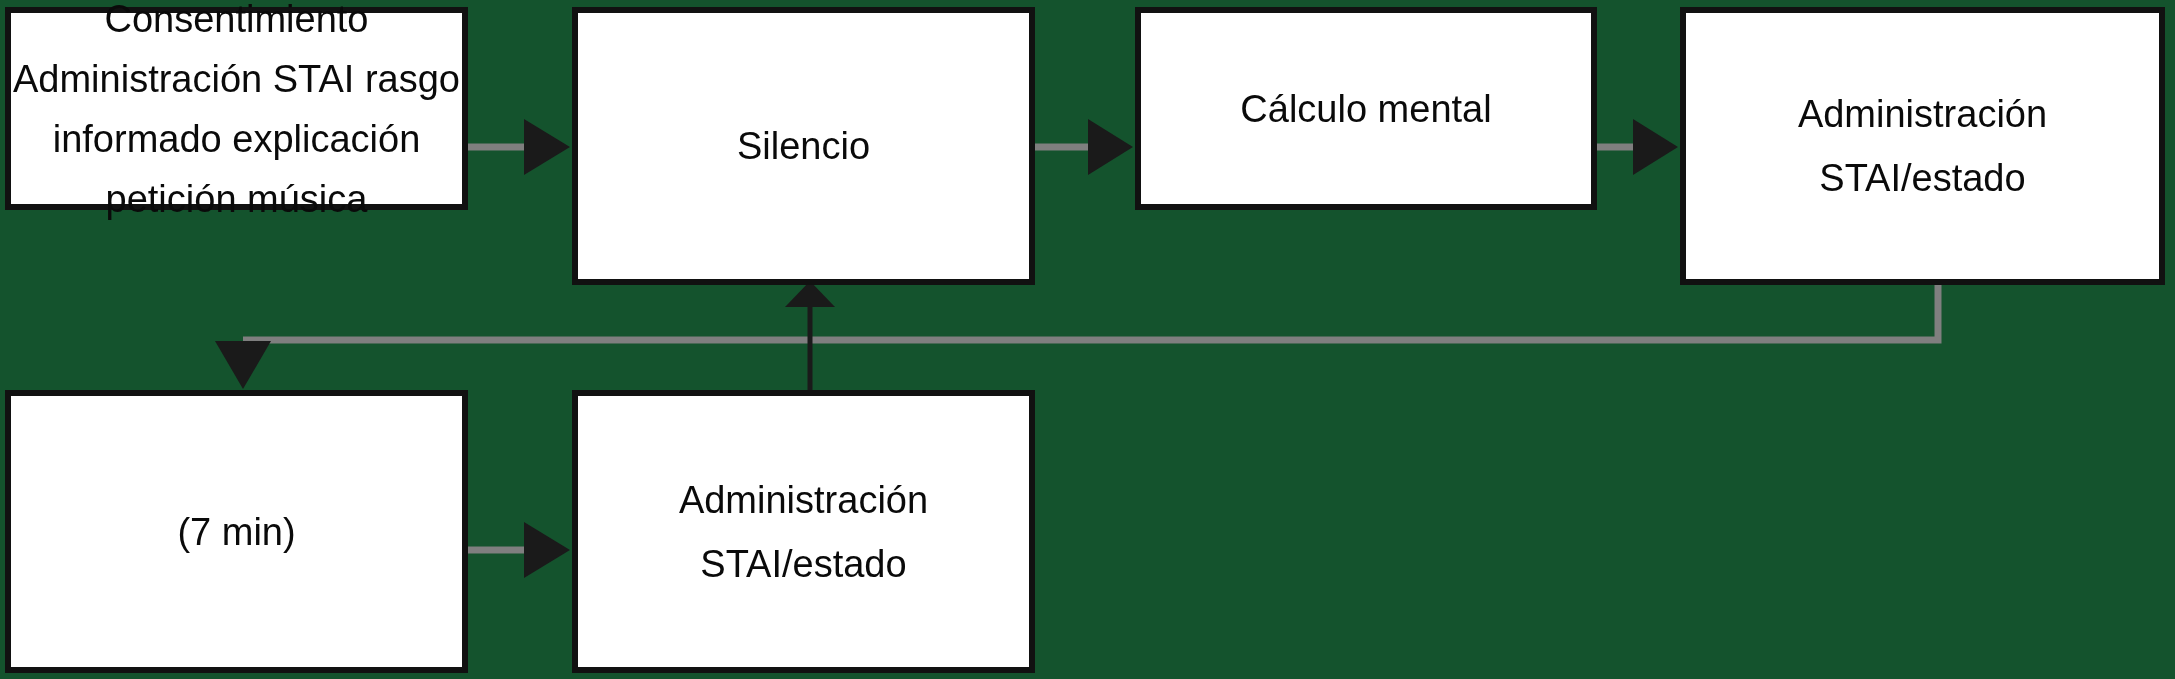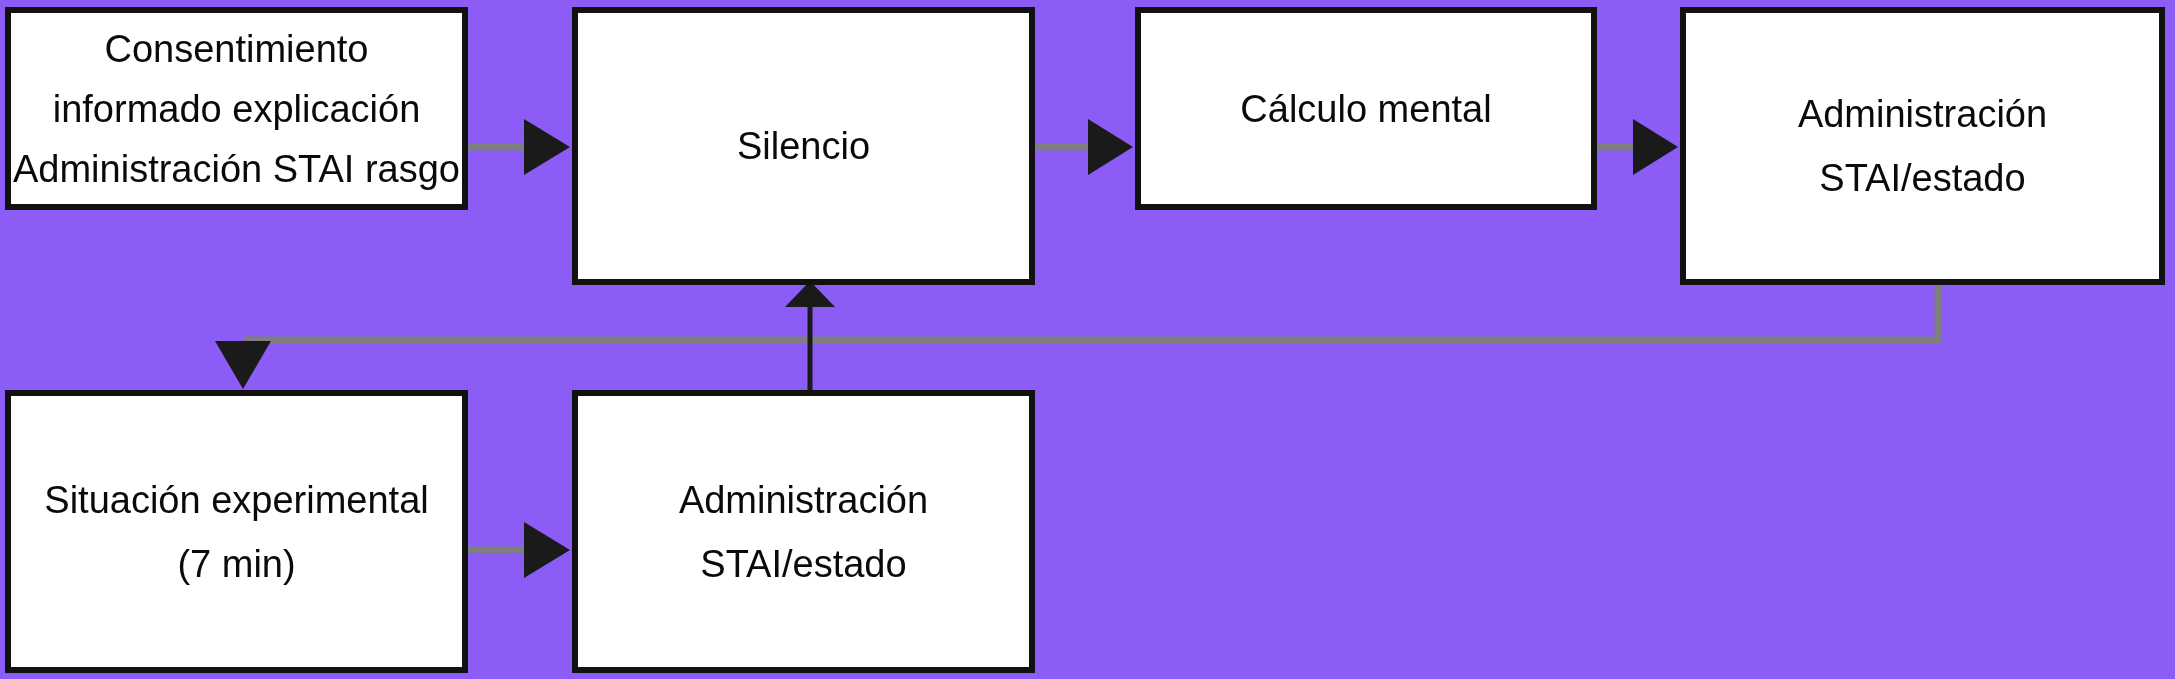--- a/index.html
+++ b/index.html
@@ -8,21 +8,21 @@
     background: #ffffff;
   }
   body {
     font-family: "Liberation Sans", sans-serif;
     -webkit-font-smoothing: antialiased;
   }
   #canvas {
     position: relative;
     width: 2175px;
     height: 679px;
-    background: #8b5cf6;
+    background: #14532d;
     overflow: hidden;
   }
   .node {
     position: absolute;
     box-sizing: border-box;
     border: 6px solid #111111;
     background: #ffffff;
     display: flex;
     flex-direction: column;
     align-items: center;
@@ -91,39 +91,39 @@
     </g>
 
     <g>
       <line x1="810" y1="390" x2="810" y2="305" stroke="#1a1a1a" stroke-width="5"></line>
       <polygon points="785,307 835,307 810,281" fill="#1a1a1a"></polygon>
     </g>
   </svg>
 
   <div class="node" id="node-consent">
     <span class="ln">Consentimiento</span>
+    <span class="ln">Administración STAI rasgo</span>
     <span class="ln">informado explicación</span>
-    <span class="ln">Administración STAI rasgo</span>
+    <span class="ln">petición música</span>
   </div>
 
   <div class="node" id="node-silence">
     <span class="ln">Silencio</span>
   </div>
 
   <div class="node" id="node-calc">
     <span class="ln">Cálculo mental</span>
   </div>
 
   <div class="node" id="node-stai1">
     <span class="ln">Administración</span>
     <span class="ln">STAI/estado</span>
   </div>
 
   <div class="node" id="node-situation">
-    <span class="ln">Situación experimental</span>
     <span class="ln">(7 min)</span>
   </div>
 
   <div class="node" id="node-stai2">
     <span class="ln">Administración</span>
     <span class="ln">STAI/estado</span>
   </div>
 
 </div>
 

